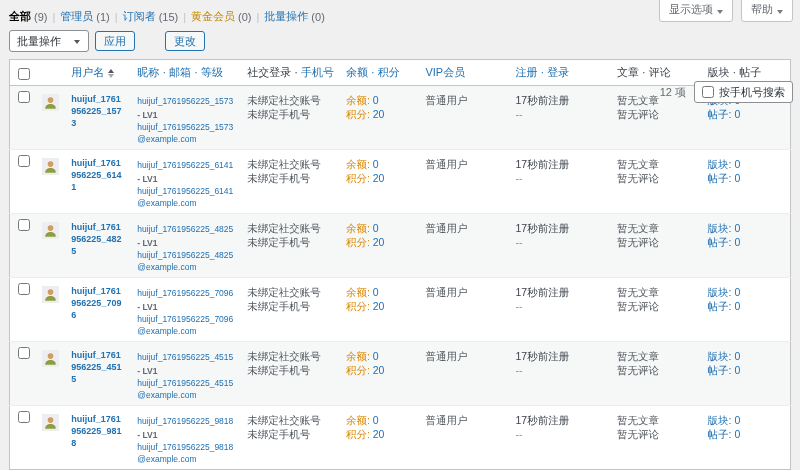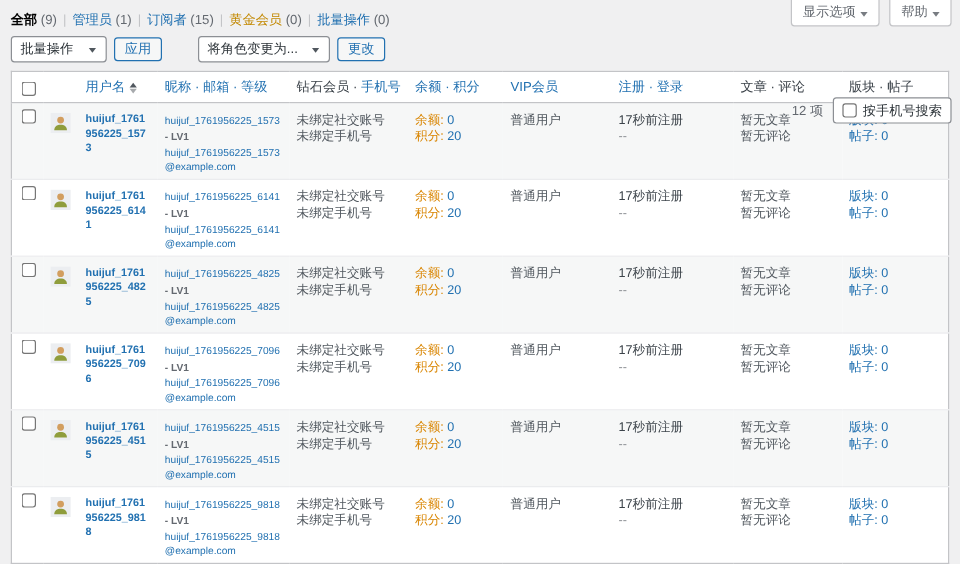--- a/index.html
+++ b/index.html
@@ -128,23 +128,20 @@
       <span class="count">(0)</span>
     </li>
     </ul>
 
   <div class="toolbar">
     <div class="select" style="min-width:80px">
       <span>批量操作</span>
     </div>
     <span class="btn">应用</span>
     <span class="gap"></span>
-    <div class="select" style="min-width:110px">
-      <span>将角色变更为...</span>
-    </div>
     <span class="btn">更改</span>
   </div>
 
   <div class="count-row">
     <span class="items-count">12 项</span>
     <label class="phone-search">
       <input type="checkbox" style="">
       <span>按手机号搜索</span>
     </label>
   </div>
@@ -167,21 +164,21 @@
         <th class="cb"><input type="checkbox" style=""></th>
         <th></th>
         <th>
           <span class="ulink">用户名</span><span class="sort">
               <i class="up"></i>
               <i class="down"></i>
             </span>
         </th>
         <th><span class="ulink">昵称 · 邮箱 · 等级</span></th>
         <th>
-          <span class="dark">钻石会员 ·</span>
+          <span class="dark">社交登录 ·</span>
           <span class="ulink">手机号</span>
         </th>
         <th><span class="ulink">余额 · 积分</span></th>
         <th><span class="ulink">VIP会员</span></th>
         <th><span class="ulink">注册 · 登录</span></th>
         <th class="dark">文章 · 评论</th>
         <th class="dark">版块 · 帖子</th>
       </tr>
     </thead>
     <tbody>

